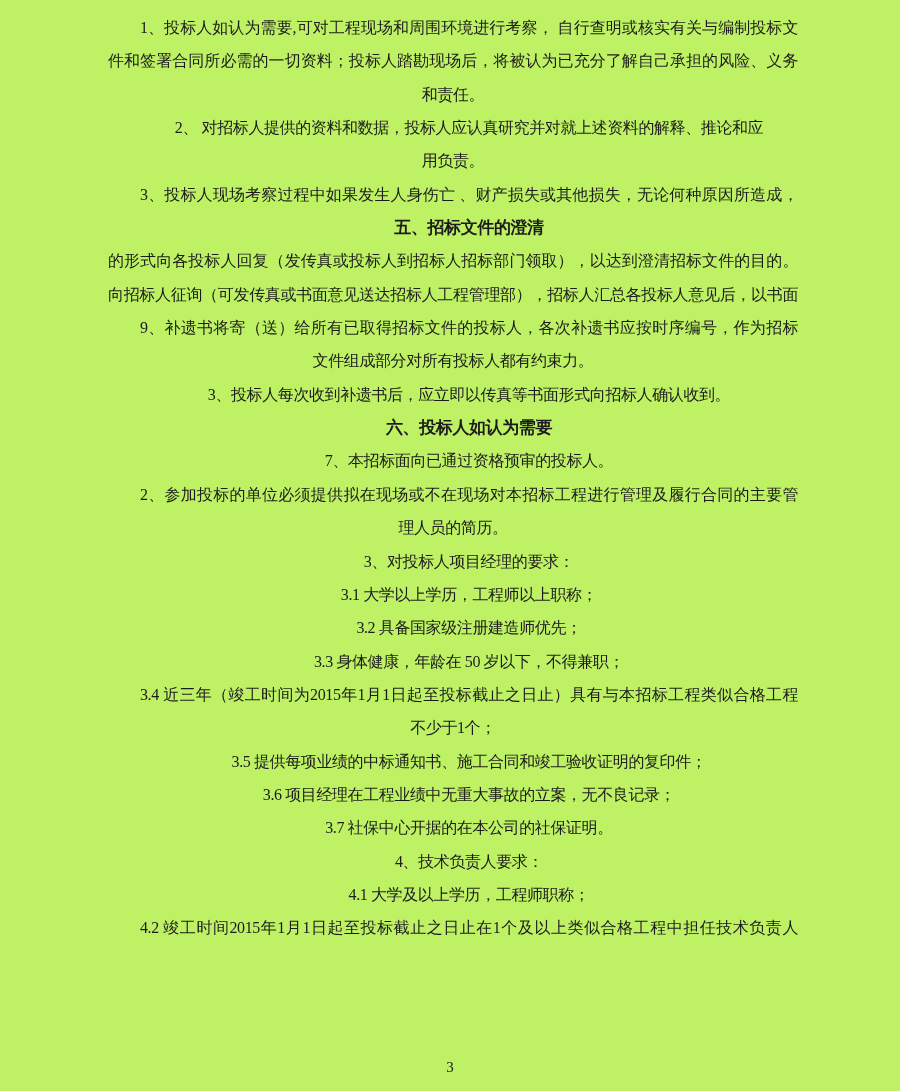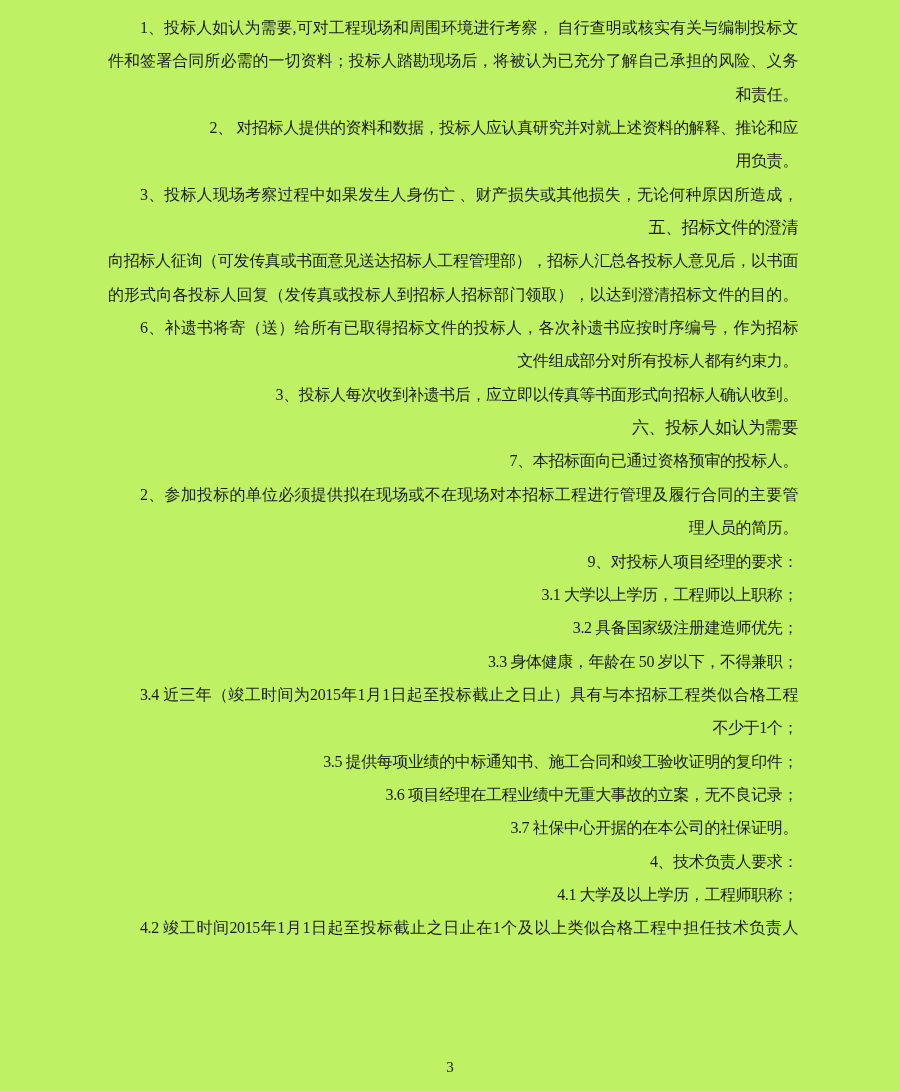--- a/index.html
+++ b/index.html
@@ -21,27 +21,27 @@
     left: 108px;
     top: 11px;
     width: 690px;
   }
   .line {
     font-size: 16px;
     height: 33.35px;
     line-height: 33.35px;
     letter-spacing: -0.4px;
     white-space: pre-wrap;
-    text-align: right;
+    text-align: center;
   }
   .line.indent {
     text-indent: 32px;
   }
   .line.bold {
-    font-weight: normal;
+    font-weight: bold;
     font-size: 17px;
   }
   .line.justify {
     text-align: justify;
     text-align-last: justify;
   }
   .footer {
     position: absolute;
     top: 1058px;
     left: 0;
@@ -58,30 +58,30 @@
 
 <div class="page">
   <div class="doc-body" id="doc-body">
       <div class="line indent justify">1、投标人如认为需要,可对工程现场和周围环境进行考察， 自行查明或核实有关与编制投标文</div>
       <div class="line justify">件和签署合同所必需的一切资料；投标人踏勘现场后，将被认为已充分了解自己承担的风险、义务</div>
       <div class="line">和责任。</div>
       <div class="line indent">2、 对招标人提供的资料和数据，投标人应认真研究并对就上述资料的解释、推论和应</div>
       <div class="line">用负责。</div>
       <div class="line indent justify">3、投标人现场考察过程中如果发生人身伤亡 、财产损失或其他损失，无论何种原因所造成，</div>
       <div class="line indent bold">五、招标文件的澄清</div>
+      <div class="line justify">的形式向各投标人回复（发传真或投标人到招标人招标部门领取），以达到澄清招标文件的目的。</div>
       <div class="line justify">向招标人征询（可发传真或书面意见送达招标人工程管理部），招标人汇总各投标人意见后，以书面</div>
-      <div class="line justify">的形式向各投标人回复（发传真或投标人到招标人招标部门领取），以达到澄清招标文件的目的。</div>
-      <div class="line indent justify">6、补遗书将寄（送）给所有已取得招标文件的投标人，各次补遗书应按时序编号，作为招标</div>
+      <div class="line indent justify">9、补遗书将寄（送）给所有已取得招标文件的投标人，各次补遗书应按时序编号，作为招标</div>
       <div class="line">文件组成部分对所有投标人都有约束力。</div>
       <div class="line indent">3、投标人每次收到补遗书后，应立即以传真等书面形式向招标人确认收到。</div>
       <div class="line indent bold">六、投标人如认为需要</div>
       <div class="line indent">7、本招标面向已通过资格预审的投标人。</div>
       <div class="line indent justify">2、参加投标的单位必须提供拟在现场或不在现场对本招标工程进行管理及履行合同的主要管</div>
       <div class="line">理人员的简历。</div>
-      <div class="line indent">9、对投标人项目经理的要求：</div>
+      <div class="line indent">3、对投标人项目经理的要求：</div>
       <div class="line indent">3.1 大学以上学历，工程师以上职称；</div>
       <div class="line indent">3.2 具备国家级注册建造师优先；</div>
       <div class="line indent">3.3 身体健康，年龄在 50 岁以下，不得兼职；</div>
       <div class="line indent justify">3.4 近三年（竣工时间为2015年1月1日起至投标截止之日止）具有与本招标工程类似合格工程</div>
       <div class="line">不少于1个；</div>
       <div class="line indent">3.5 提供每项业绩的中标通知书、施工合同和竣工验收证明的复印件；</div>
       <div class="line indent">3.6 项目经理在工程业绩中无重大事故的立案，无不良记录；</div>
       <div class="line indent">3.7 社保中心开据的在本公司的社保证明。</div>
       <div class="line indent">4、技术负责人要求：</div>
       <div class="line indent">4.1 大学及以上学历，工程师职称；</div>

